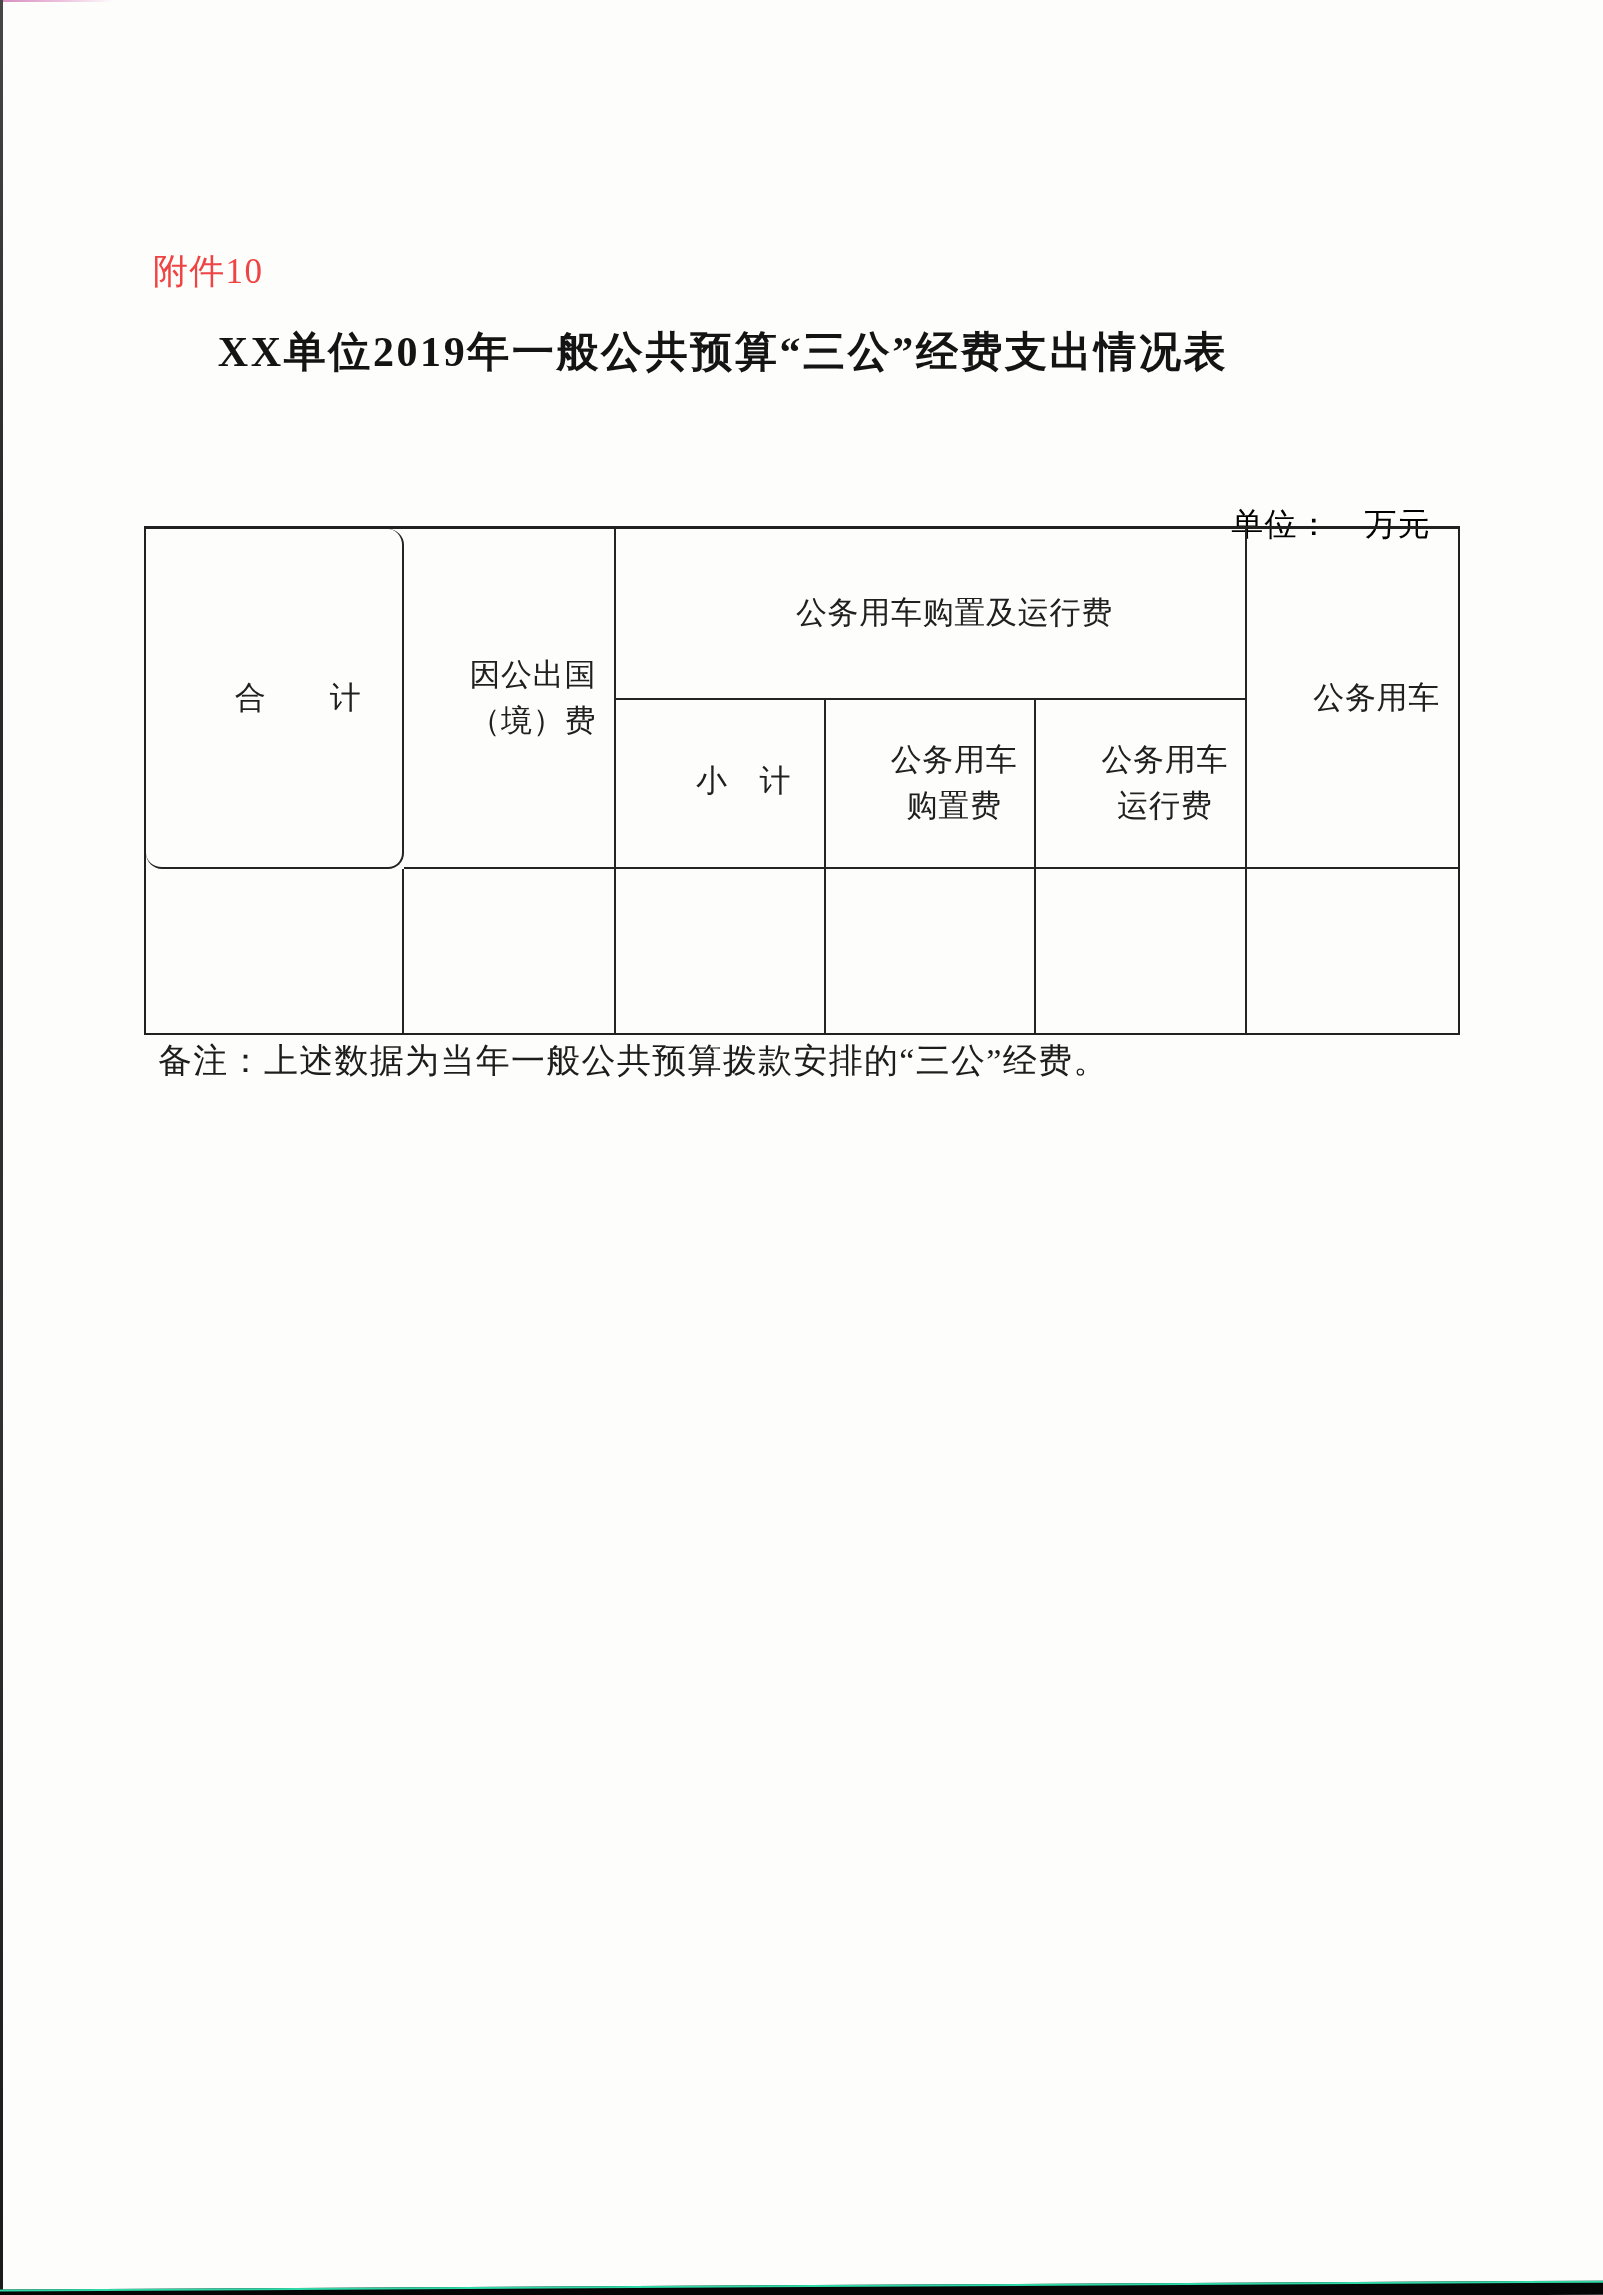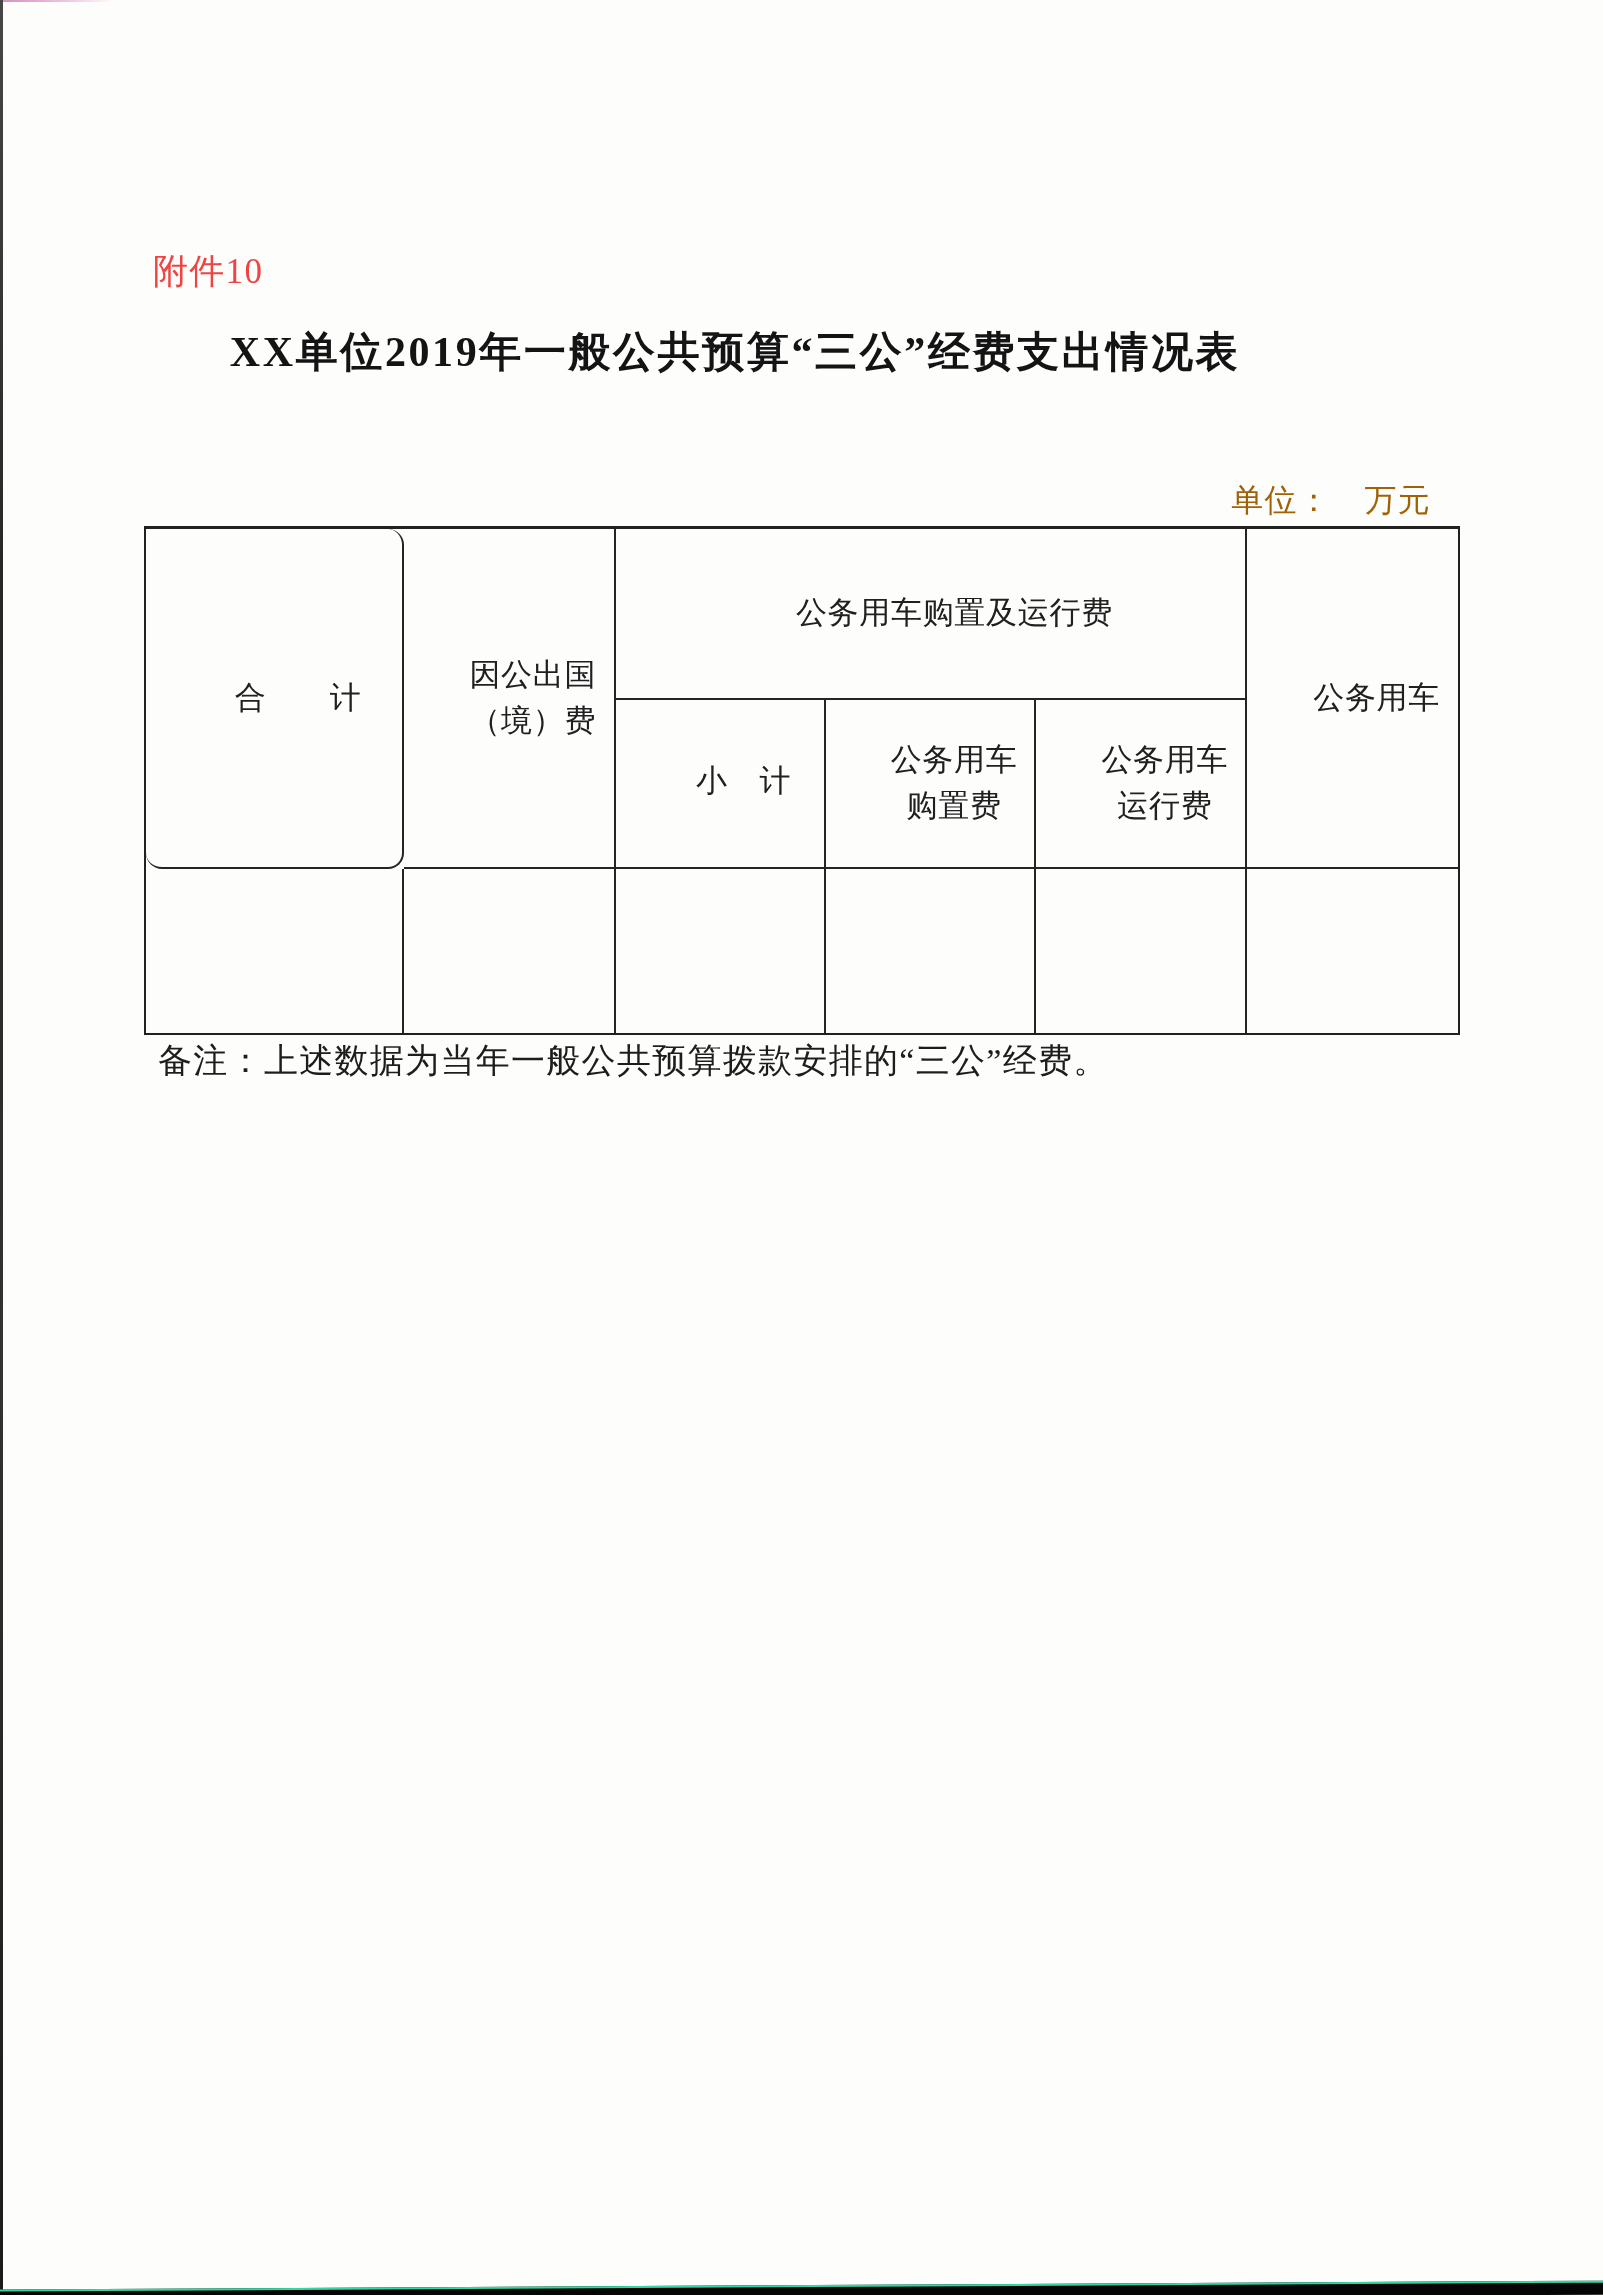--- a/index.html
+++ b/index.html
@@ -12,28 +12,28 @@
     overflow:hidden;
   }
 
   
   .attachment-label {
     position:absolute; left:153px; top:248px;
     font-size:35px; letter-spacing:1.3px; color:#ef4444;
     white-space:nowrap;
   }
   .page-title {
-    position:absolute; left:16px; top:324px; width:1438px;
+    position:absolute; left:4px; top:324px; width:1438px;
     text-align:center;
     font-size:42px; font-weight:bold; letter-spacing:2.6px;
     color:#141414; white-space:nowrap;
   }
   .unit-label {
-    position:absolute; right:172px; top:479px;
-    font-size:32px; letter-spacing:1.3px; color:#a16207;
+    position:absolute; right:172px; top:503px;
+    font-size:32px; letter-spacing:1.3px; color:#000000;
     white-space:nowrap;
   }
 
   
   .expense-table {
     position:absolute; left:144px; top:526px;
     width:1316px; height:509px;
     box-sizing:border-box;
     display:grid;
     grid-template-columns:398fr 326fr 324fr 325fr 325fr 325fr;

